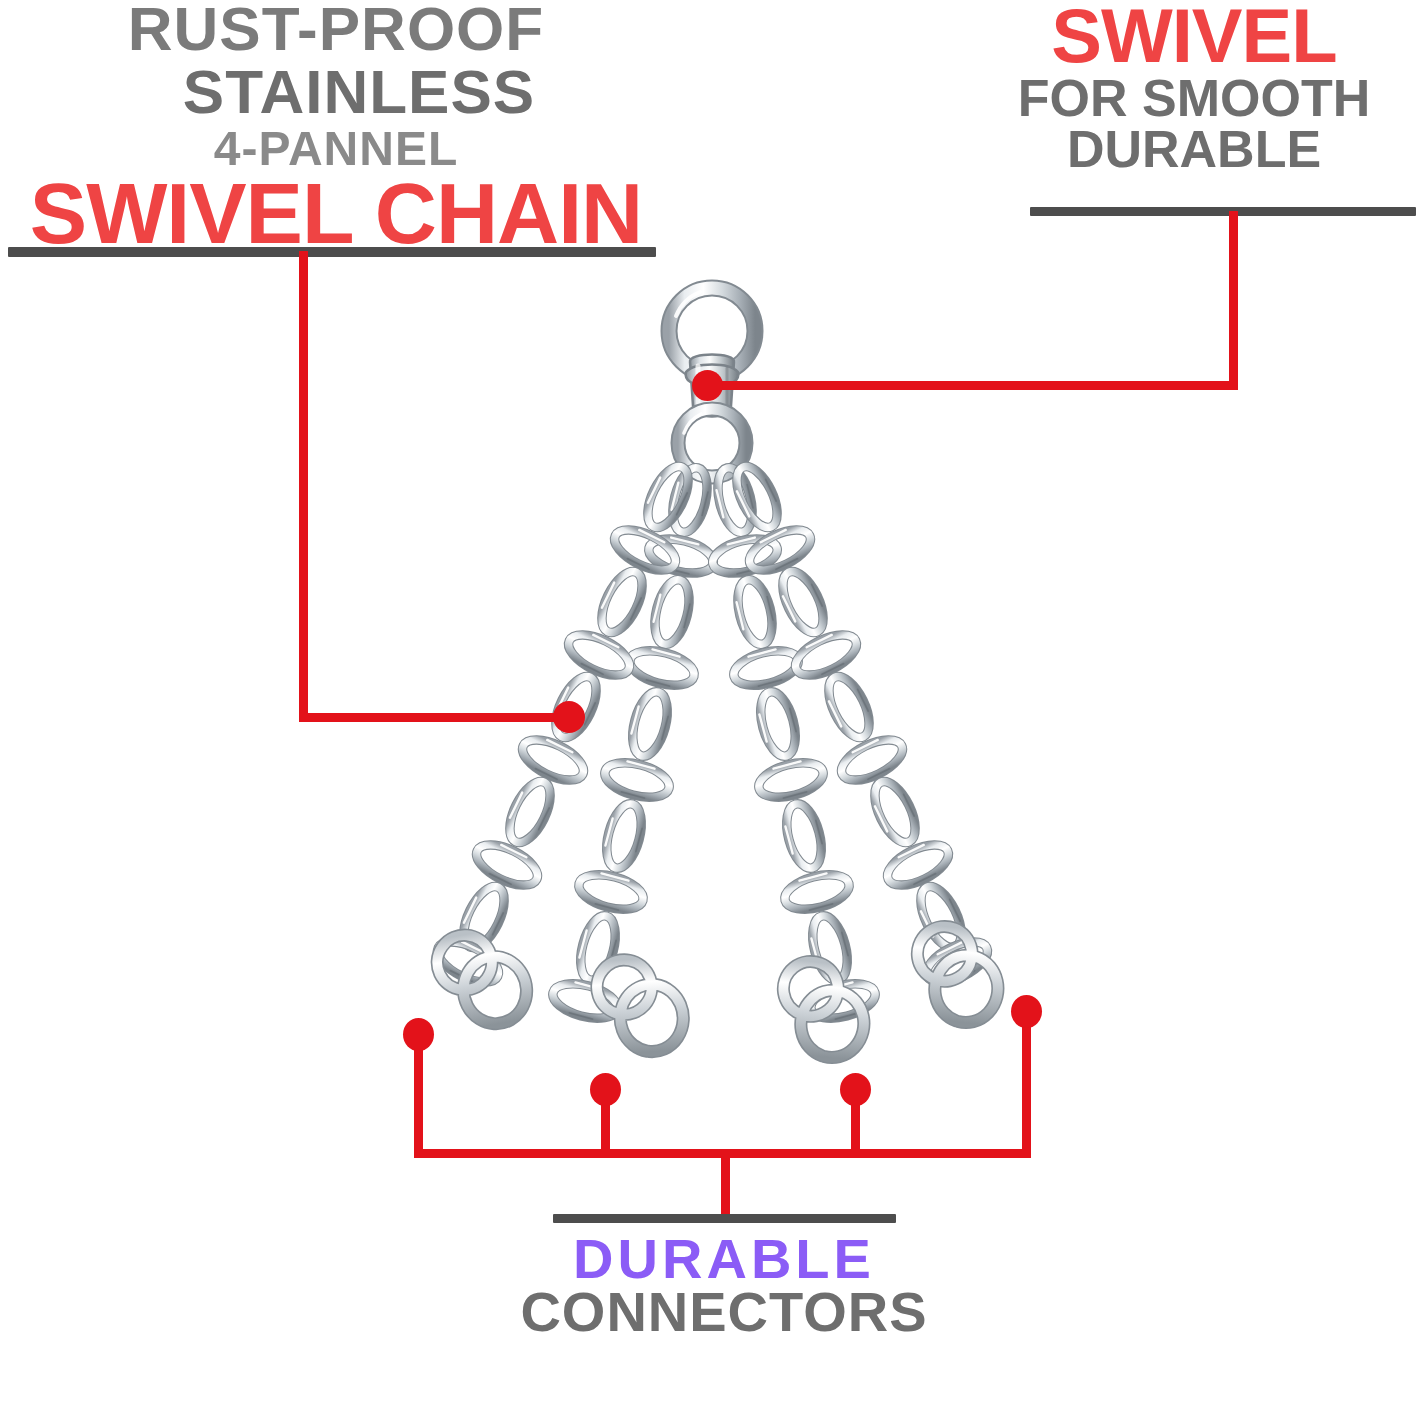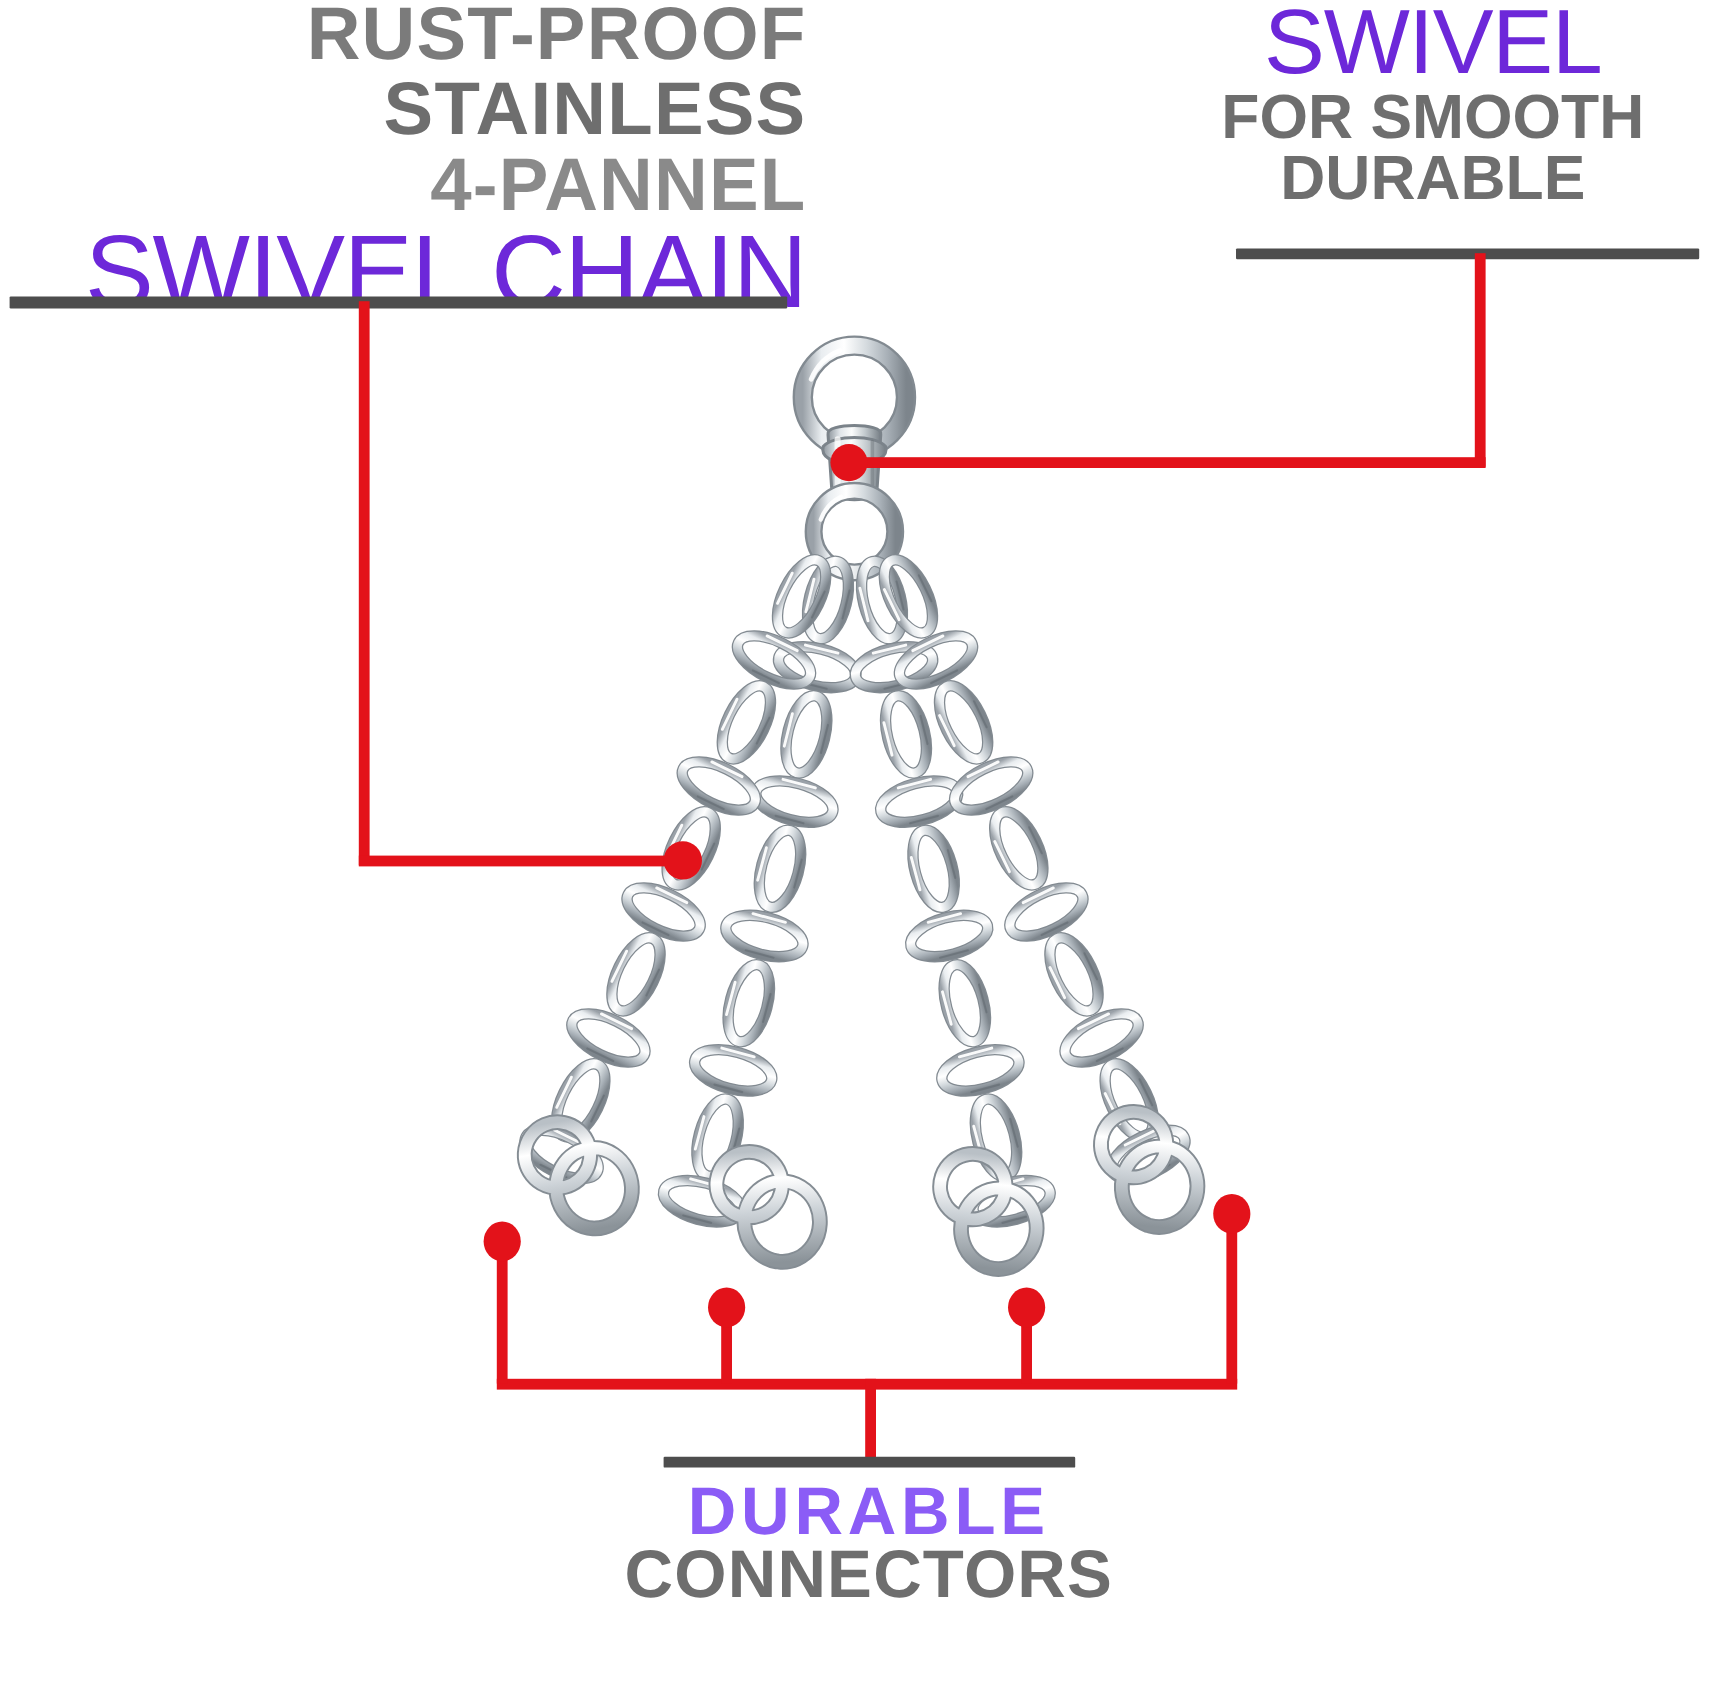--- a/index.html
+++ b/index.html
@@ -15,27 +15,27 @@
   
   .label-block{position:absolute;}
   .ln{
     display:block;
     white-space:nowrap;
     line-height:0.95;
     letter-spacing:-0.5px;
   }
   .ln.sub{ color:#6e6e6e; font-weight:700; }
   .ln.sub2{ color:#5a5a5a; font-weight:700; }
-  .ln.main{ color:#6d28d9; font-weight:400; }
-
-  
-  #lbl-chain{ left:0px; top:0px; width:672px; text-align:right; }
+  .ln.main{ color:#ef4444; font-weight:700; }
+
+  
+  #lbl-chain{ left:0px; top:0px; width:672px; text-align:center; }
   #lbl-chain .l1{ font-size:62px; letter-spacing:1px; color:#7b7b7b; }
   #lbl-chain .l2{ font-size:62px; letter-spacing:1px; color:#6e6e6e; margin-top:4px;padding-left:46px;}
-  #lbl-chain .l3{ font-size:62px; letter-spacing:1px; color:#8a8a8a; margin-top:4px;}
+  #lbl-chain .l3{ font-size:48px; letter-spacing:1px; color:#8a8a8a; margin-top:4px;}
   #lbl-chain .l4{ font-size:86px; letter-spacing:-1px; margin-top:2px;}
 
   
   #lbl-swivel{ left:960px; top:0px; width:468px; text-align:center; }
   #lbl-swivel .l1{ font-size:76px; letter-spacing:-1px;}
   #lbl-swivel .l2{ font-size:52px; letter-spacing:0px; margin-top:2px;}
   #lbl-swivel .l3{ font-size:52px; letter-spacing:0px; margin-top:1px;}
 
   
   #lbl-hook{ left:444px; top:1232px; width:560px; text-align:center; }

